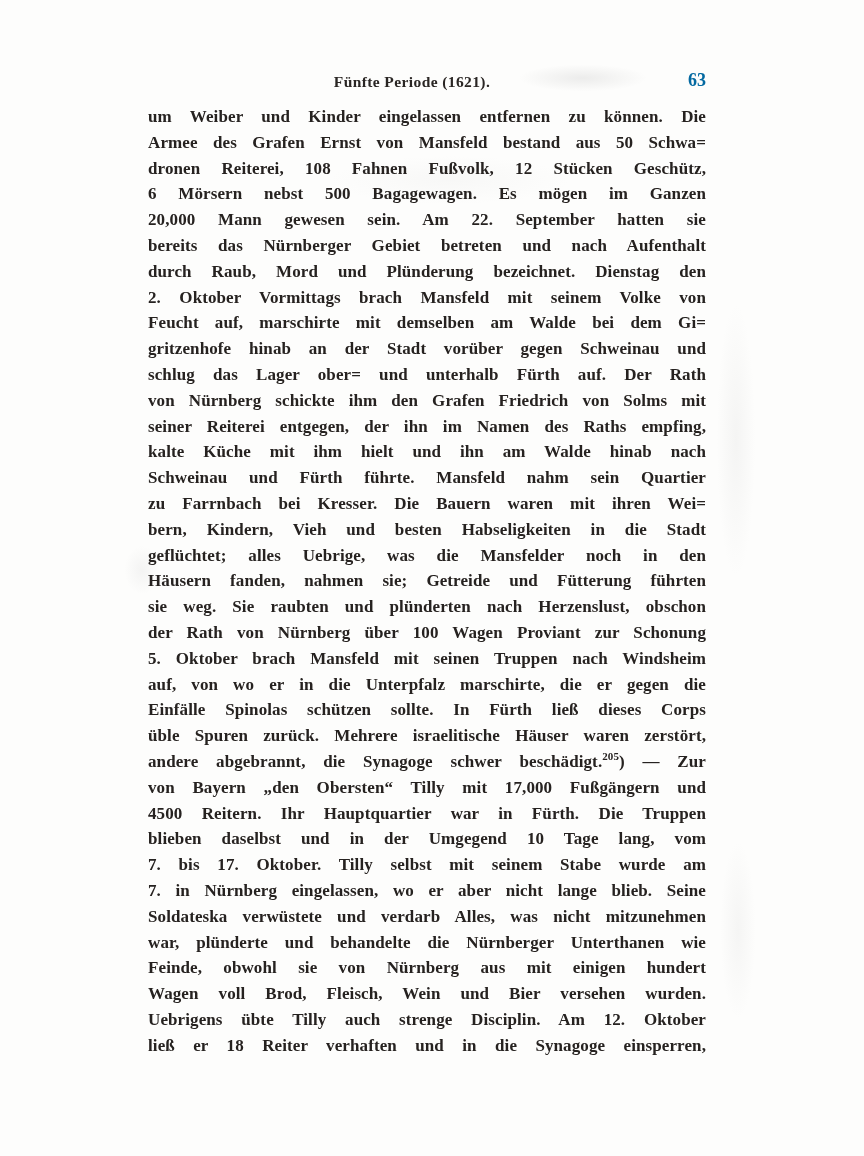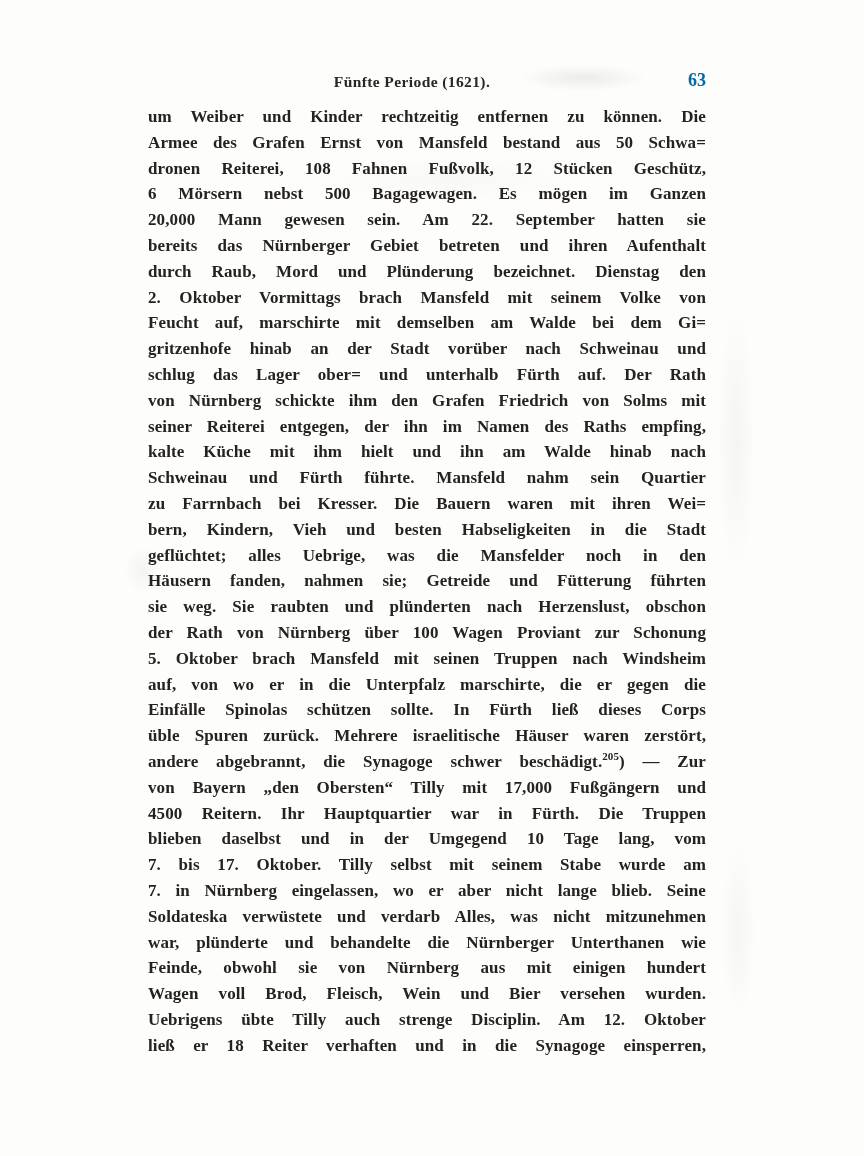--- a/index.html
+++ b/index.html
@@ -108,30 +108,30 @@
 <div class="smudge smudge-c"></div>
 <div class="smudge smudge-d"></div>
 <div class="smudge smudge-e"></div>
 
 <div class="running-head">
   <div class="head-title">Fünfte Periode (1621).</div>
   <div class="head-page-number">63</div>
 </div>
 
 <div class="body-column">
-    <div class="line">um Weiber und Kinder rechtzeitig entfernen zu können.  Die</div>
+    <div class="line">um Weiber und Kinder eingelassen entfernen zu können.  Die</div>
     <div class="line">Armee des Grafen Ernst von Mansfeld bestand aus 50 Schwa=</div>
     <div class="line">dronen Reiterei, 108 Fahnen Fußvolk, 12 Stücken Geschütz,</div>
     <div class="line">6 Mörsern nebst 500 Bagagewagen.  Es mögen im Ganzen</div>
     <div class="line">20,000 Mann gewesen sein.  Am 22. September hatten sie</div>
-    <div class="line">bereits das Nürnberger Gebiet betreten und ihren Aufenthalt</div>
+    <div class="line">bereits das Nürnberger Gebiet betreten und nach Aufenthalt</div>
     <div class="line">durch Raub, Mord und Plünderung bezeichnet.  Dienstag den</div>
     <div class="line">2. Oktober Vormittags brach Mansfeld mit seinem Volke von</div>
     <div class="line">Feucht auf, marschirte mit demselben am Walde bei dem Gi=</div>
-    <div class="line">gritzenhofe hinab an der Stadt vorüber nach Schweinau und</div>
+    <div class="line">gritzenhofe hinab an der Stadt vorüber gegen Schweinau und</div>
     <div class="line">schlug das Lager ober= und unterhalb Fürth auf.  Der Rath</div>
     <div class="line">von Nürnberg schickte ihm den Grafen Friedrich von Solms mit</div>
     <div class="line">seiner Reiterei entgegen, der ihn im Namen des Raths empfing,</div>
     <div class="line">kalte Küche mit ihm hielt und ihn am Walde hinab nach</div>
     <div class="line">Schweinau und Fürth führte.  Mansfeld nahm sein Quartier</div>
     <div class="line">zu Farrnbach bei Kresser.  Die Bauern waren mit ihren Wei=</div>
     <div class="line">bern, Kindern, Vieh und besten Habseligkeiten in die Stadt</div>
     <div class="line">geflüchtet; alles Uebrige, was die Mansfelder noch in den</div>
     <div class="line">Häusern fanden, nahmen sie; Getreide und Fütterung führten</div>
     <div class="line">sie weg.  Sie raubten und plünderten nach Herzenslust, obschon</div>

